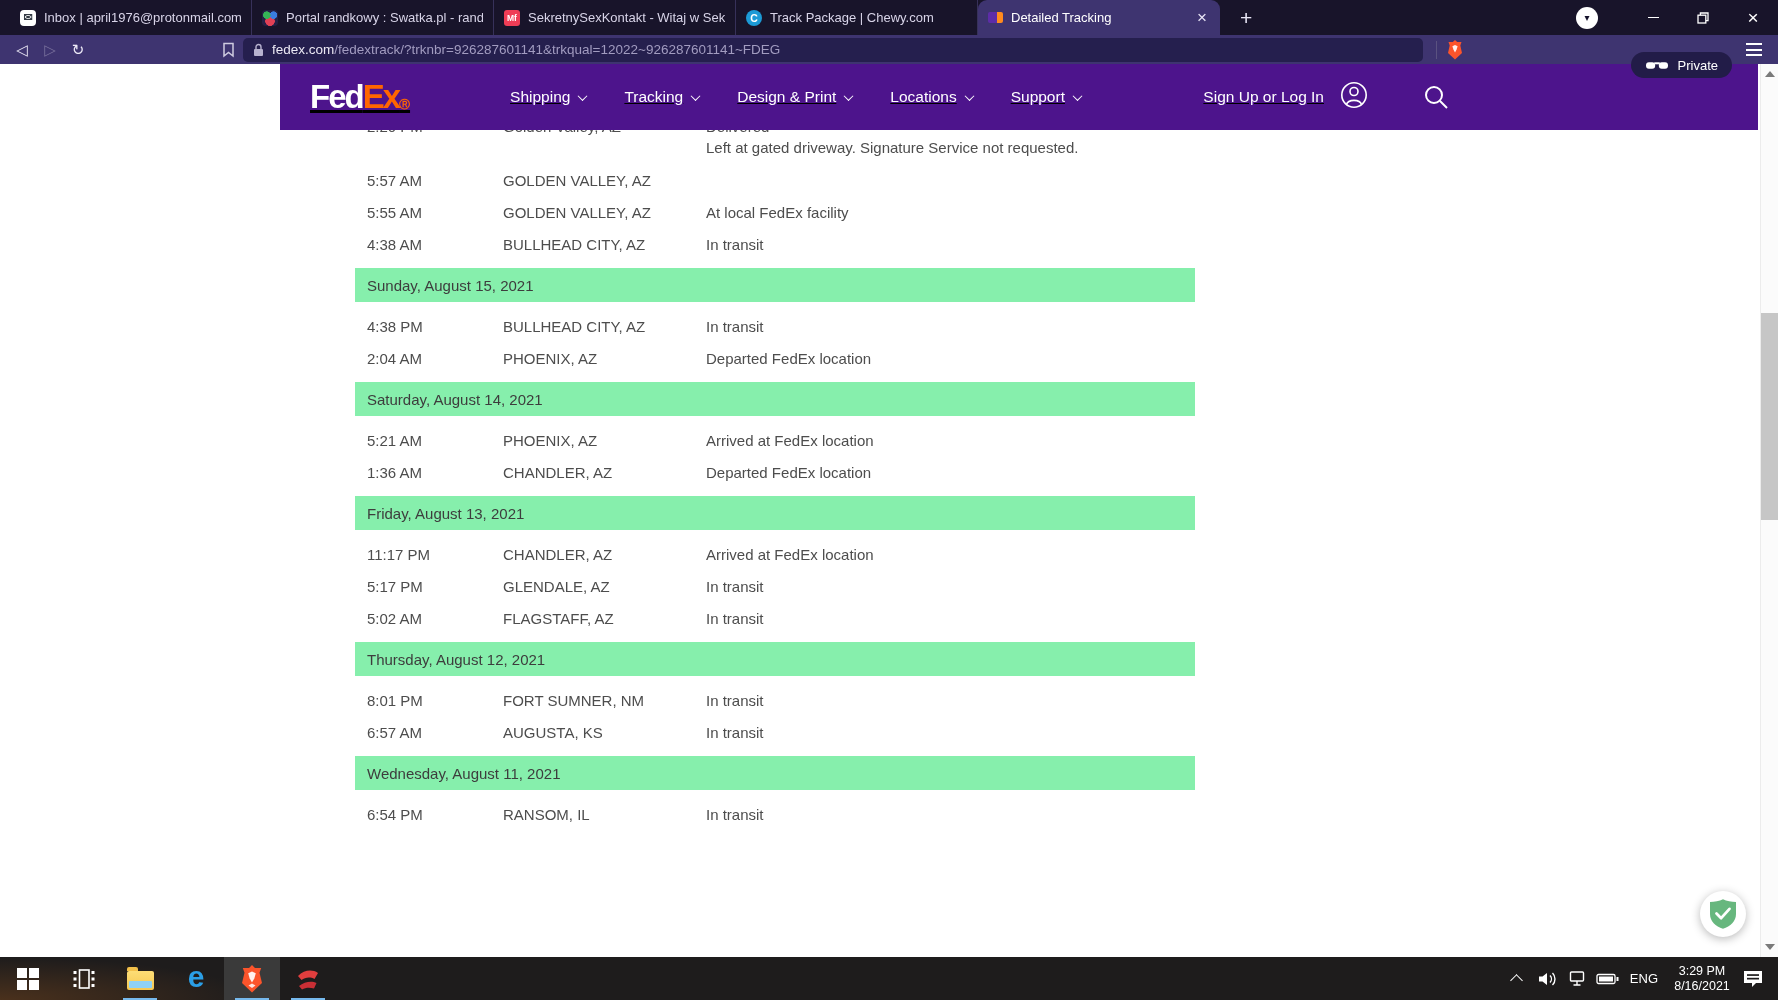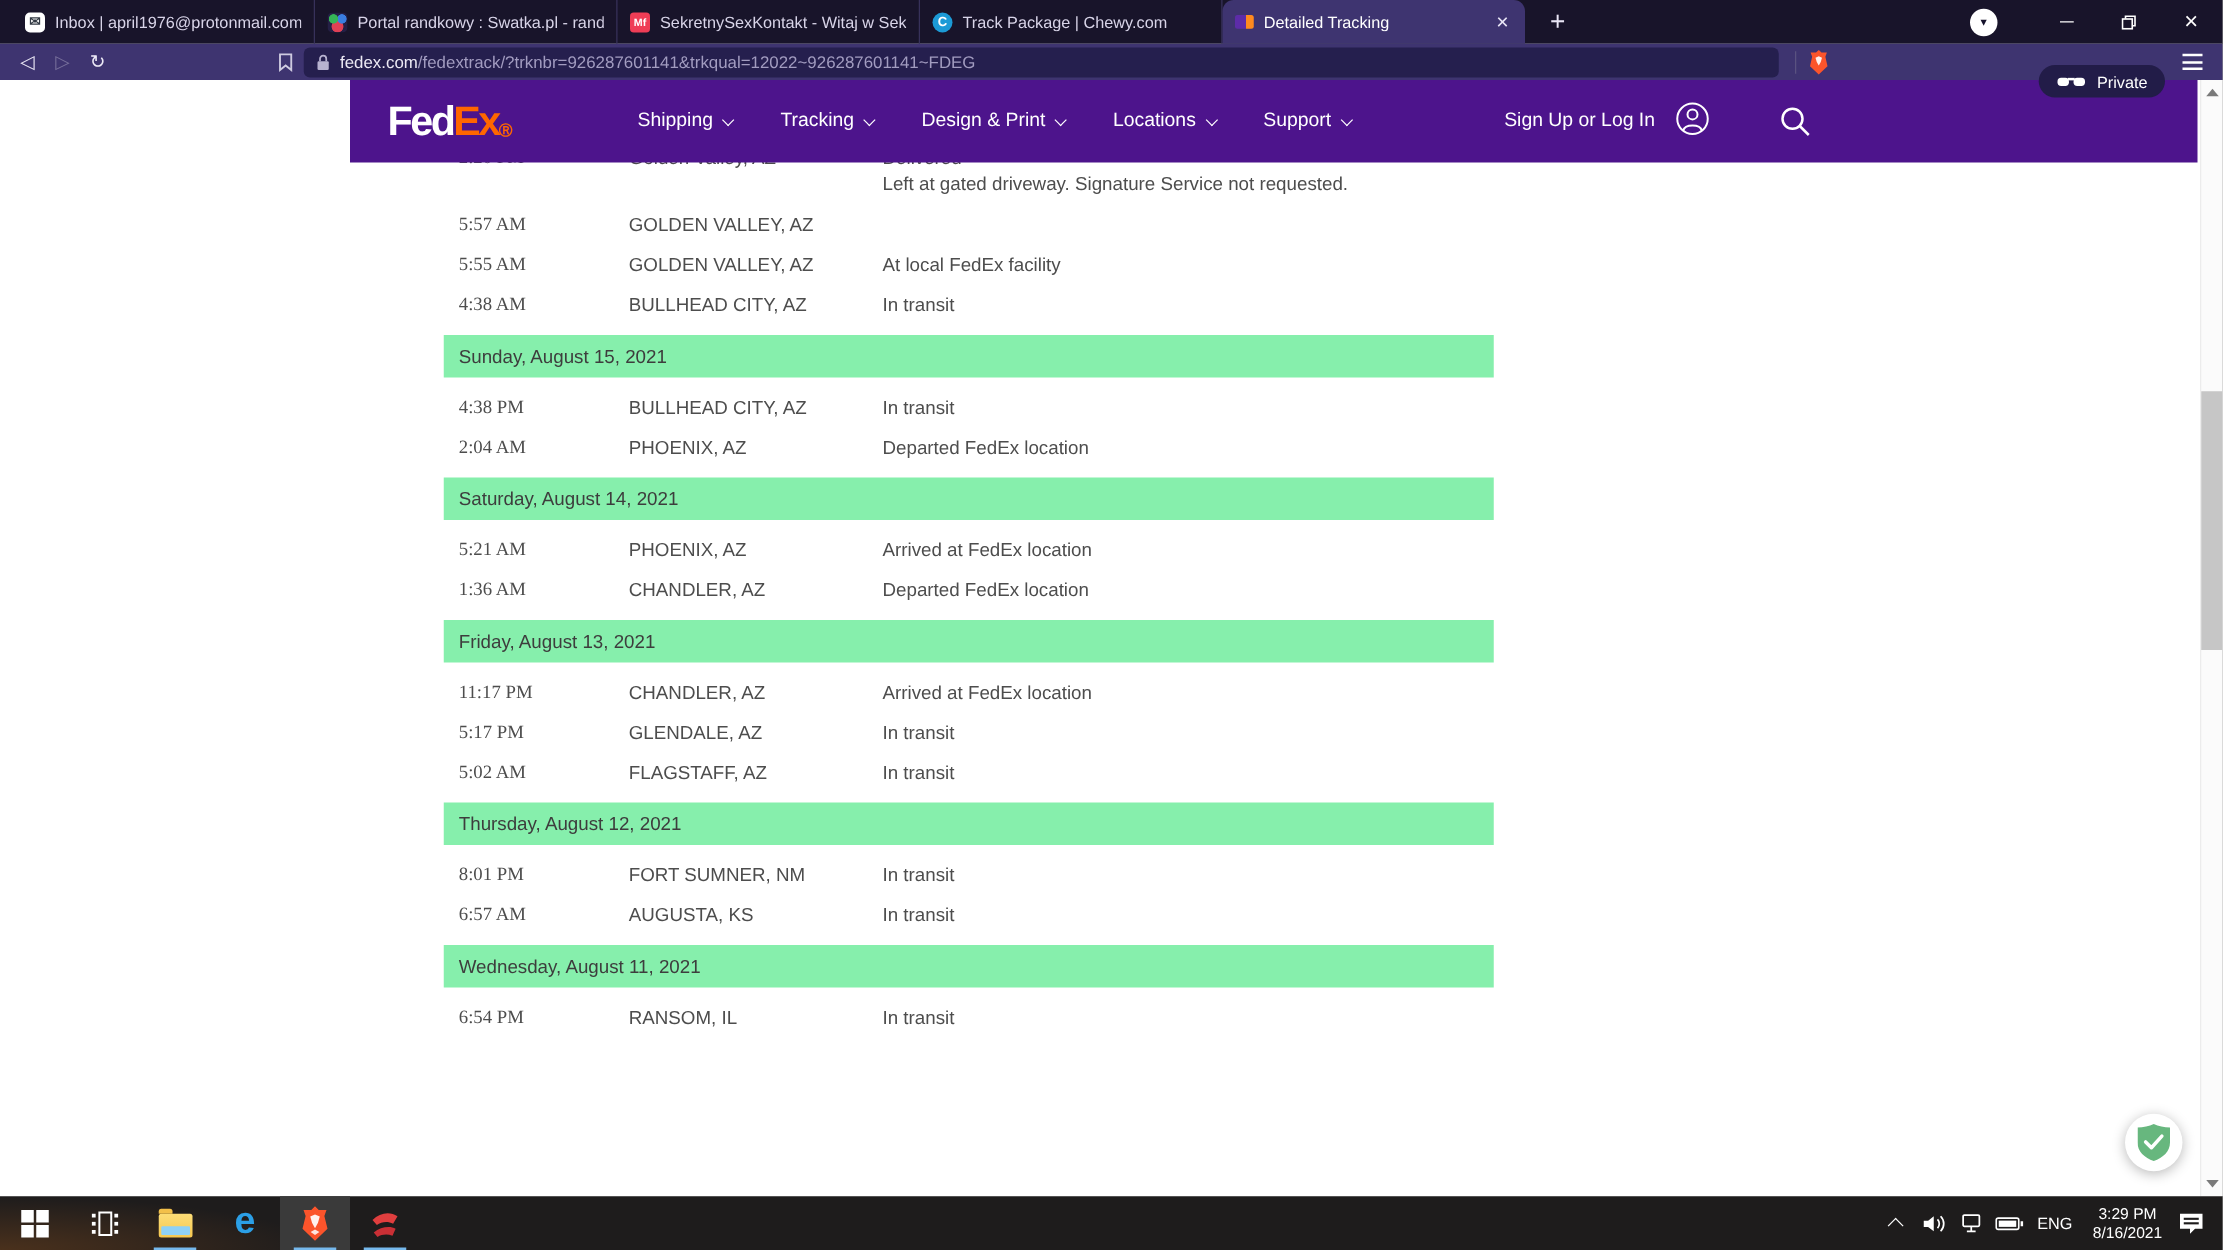--- a/index.html
+++ b/index.html
@@ -42,36 +42,36 @@
   .tb-sep{width:1px;height:18px;background:#5a5280;margin-left:13px;}
   .shield-wrap{margin-left:9px;display:flex;align-items:center;}
   .private-pill{margin-left:auto;height:26px;border-radius:13px;background:#221c48;display:flex;align-items:center;gap:9px;padding:0 14px;color:#fff;font-size:13px;margin-top:31px;}
   .menu-ic{margin:0 8px 0 14px;display:flex;flex-direction:column;gap:3.5px;}
   .menu-ic i{display:block;width:16px;height:2px;background:#fff;}
 
   
   .viewport{position:absolute;top:64px;left:0;width:1778px;height:893px;background:#fff;overflow:hidden;}
 
   .fx-header{position:absolute;left:280px;top:0;width:1478px;height:66px;background:#4D148C;z-index:5;display:flex;align-items:center;}
-  .fx-inner{display:flex;align-items:center;width:1140px;padding-left:30px;box-sizing:content-box;}
+  .fx-inner{display:flex;align-items:center;width:1140px;padding-left:30px;box-sizing:content-box;text-decoration:underline;}
   .fx-logo{font-weight:700;font-size:33px;letter-spacing:-2px;color:#fff;white-space:nowrap;}
   .fx-logo .ex{color:#FF6600;}
   .fx-logo .reg{color:#FF6600;font-size:11px;letter-spacing:0;}
   .fx-nav{display:flex;gap:38px;margin-left:100px;align-items:center;}
   .fx-item{color:#fff;font-size:15.5px;display:flex;align-items:center;gap:9px;white-space:nowrap;}
   .chev{width:6px;height:6px;border-right:1.6px solid #fff;border-bottom:1.6px solid #fff;transform:rotate(45deg) translate(-1px,-1px);}
   .fx-auth{margin-left:auto;display:flex;align-items:center;gap:15px;color:#fff;font-size:15.5px;white-space:nowrap;justify-content:space-between;}
   .fx-search{margin-left:38px;display:flex;align-items:center;}
 
   
   .table{position:absolute;left:355px;top:47px;width:840px;z-index:1;font-size:15px;color:#4d4d4d;}
   .trow{display:flex;height:32px;align-items:center;}
   .trow.tall{height:53px;align-items:flex-start;}
   .trow.tall .cell{line-height:21px;padding-top:5px;}
-  .c-time{width:148px;padding-left:12px;box-sizing:border-box;font-family:Liberation Serif, serif;}
+  .c-time{width:148px;padding-left:12px;box-sizing:border-box;}
   .c-loc{width:203px;}
   .c-status{flex:1;}
   .band{height:34px;margin:8px 0;background:#86efac;display:flex;align-items:center;padding-left:12px;box-sizing:border-box;color:#3d3d3d;}
 
   
   .adguard{position:absolute;left:1700px;top:827px;width:46px;height:46px;border-radius:50%;background:#fff;box-shadow:0 2px 10px rgba(0,0,0,.28);display:flex;align-items:center;justify-content:center;z-index:6;}
 
   
   .scrollbar{position:absolute;right:0;top:0;width:18px;height:893px;background:#fbfbfb;border-left:1px solid #ececec;box-sizing:border-box;z-index:7;}
   .sb-up{position:absolute;top:7px;left:4px;width:0;height:0;border-left:5px solid transparent;border-right:5px solid transparent;border-bottom:6px solid #7a7a7a;}

